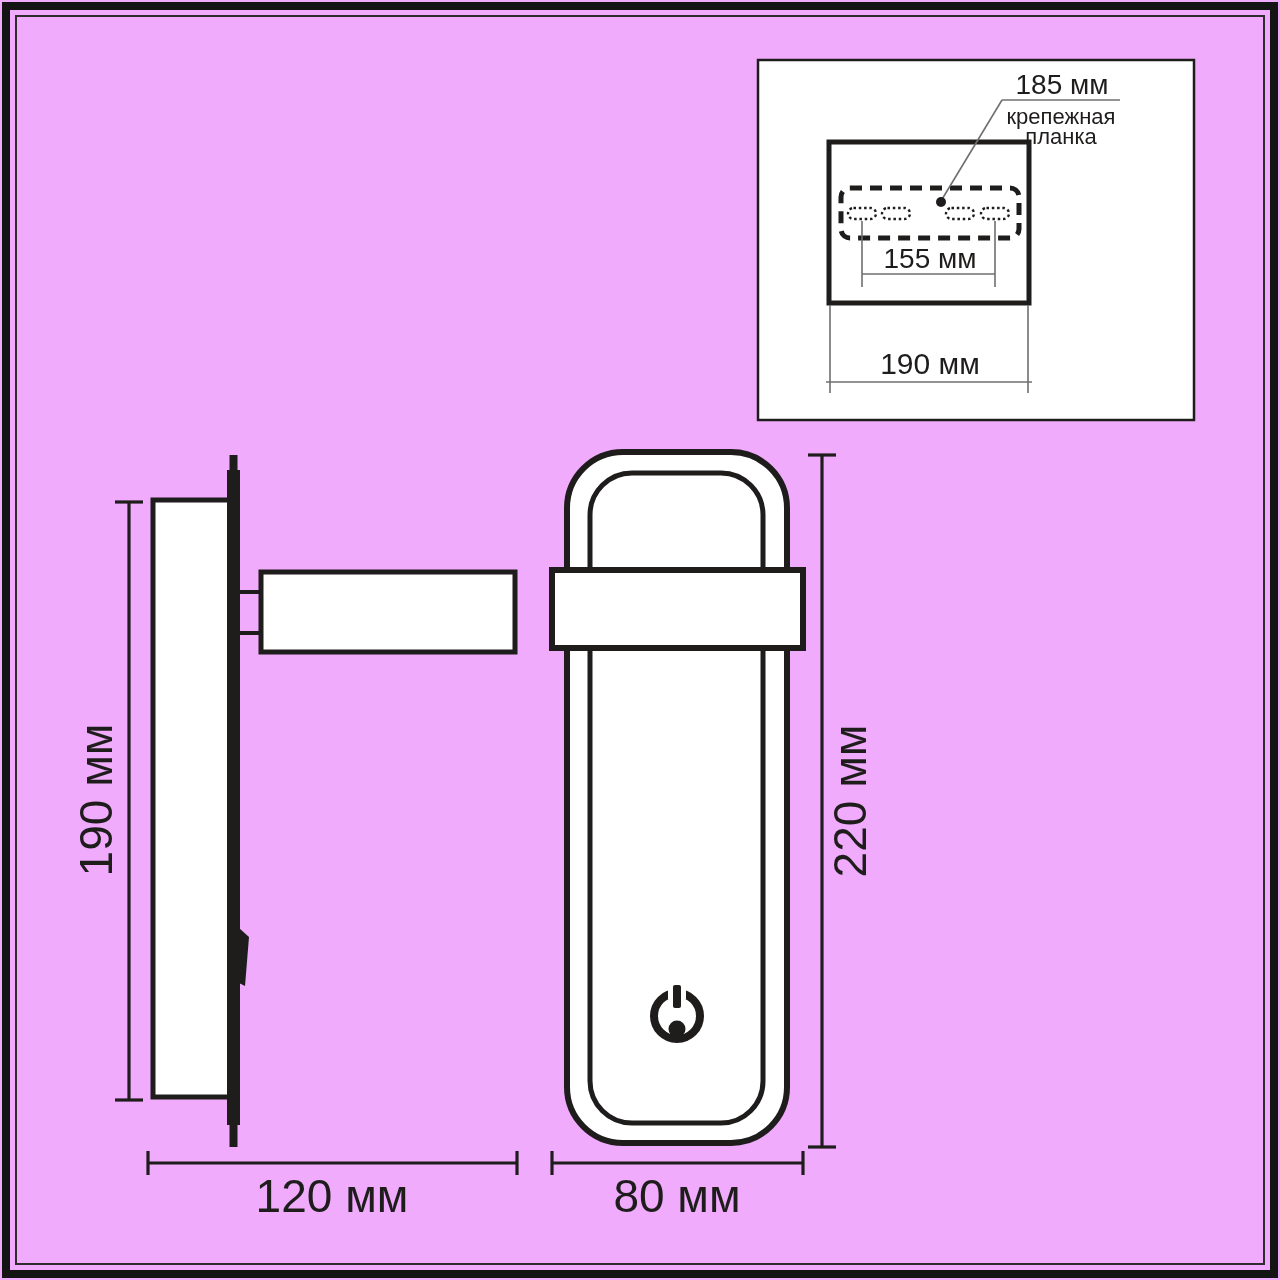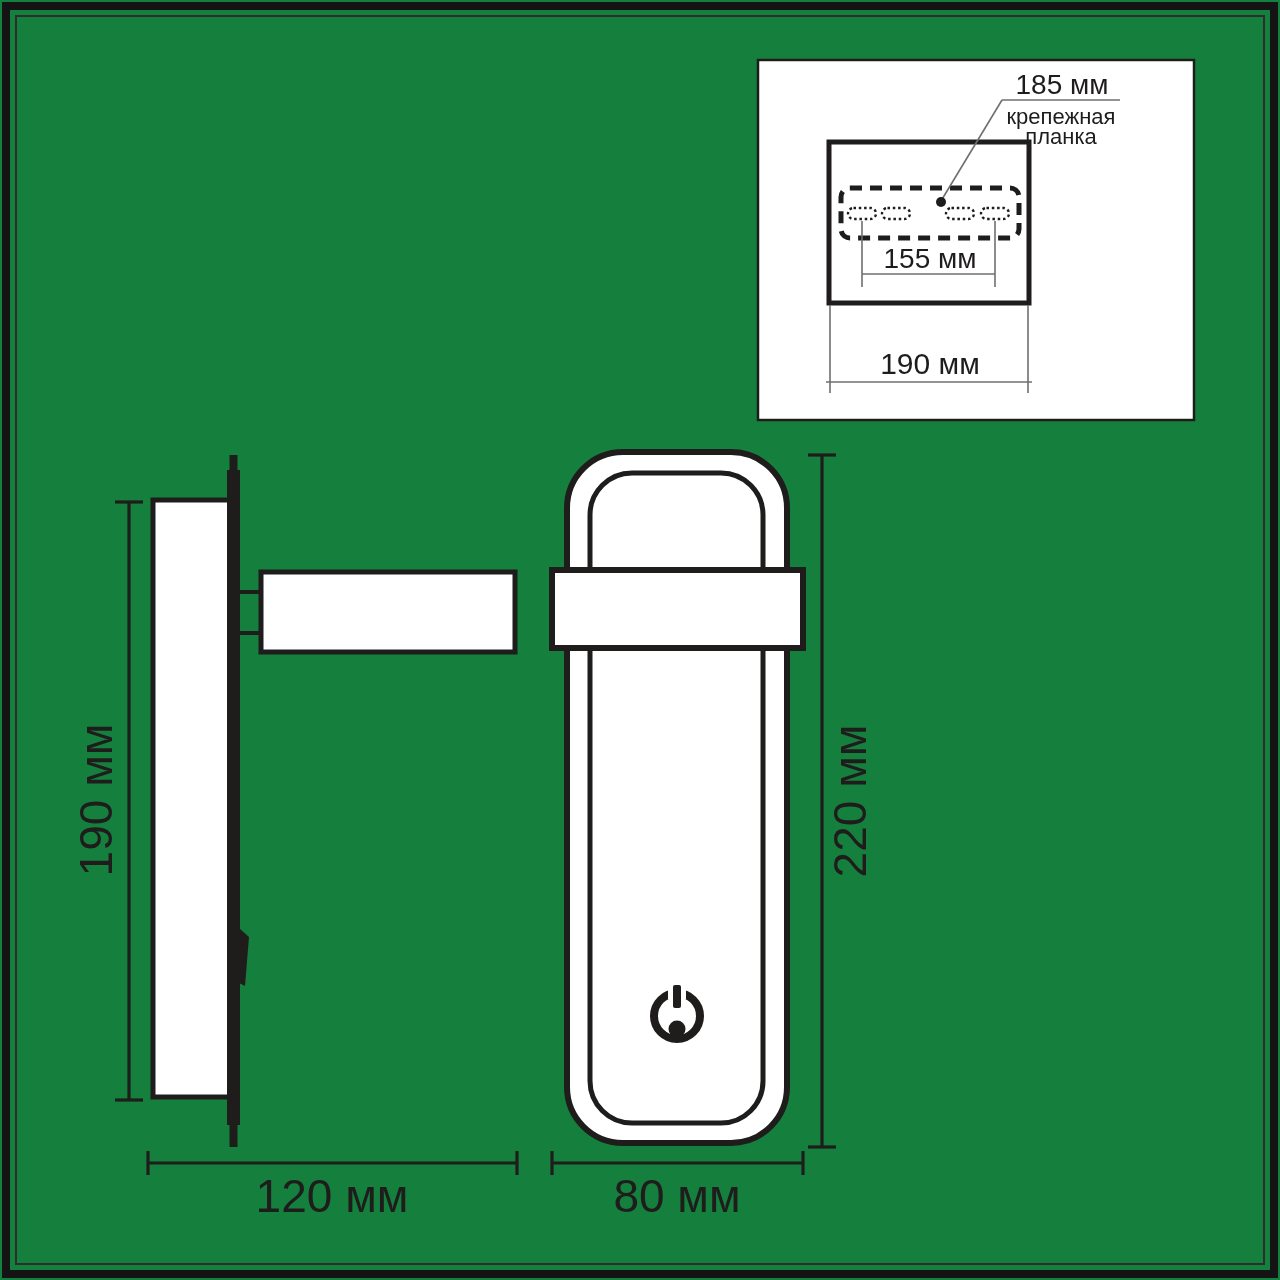--- a/index.html
+++ b/index.html
@@ -1,16 +1,16 @@
 <!DOCTYPE html>
 <html><head>
 <meta charset="utf-8">
 <style>
   html,body{margin:0;padding:0;background:#ffffff;}
-  .page{position:relative;width:1280px;height:1280px;background:#15803d;overflow:hidden;
+  .page{position:relative;width:1280px;height:1280px;background:#f0abfc;overflow:hidden;
         font-family:"Liberation Sans",sans-serif;}
   .frame-outer{position:absolute;left:2px;top:2px;right:2px;bottom:2px;
                border:8px solid #141414;pointer-events:none;}
   .frame-inner{position:absolute;left:15px;top:15px;right:15px;bottom:15px;
                border:2px solid #2e2c2c;pointer-events:none;}
   svg{position:absolute;left:0;top:0;}
   svg text{font-family:"Liberation Sans",sans-serif;fill:#1f1c1c;}
   .t-dim{font-size:46px;}
   .t-inset-big{font-size:28px;}
   .t-inset-mid{font-size:30px;}

